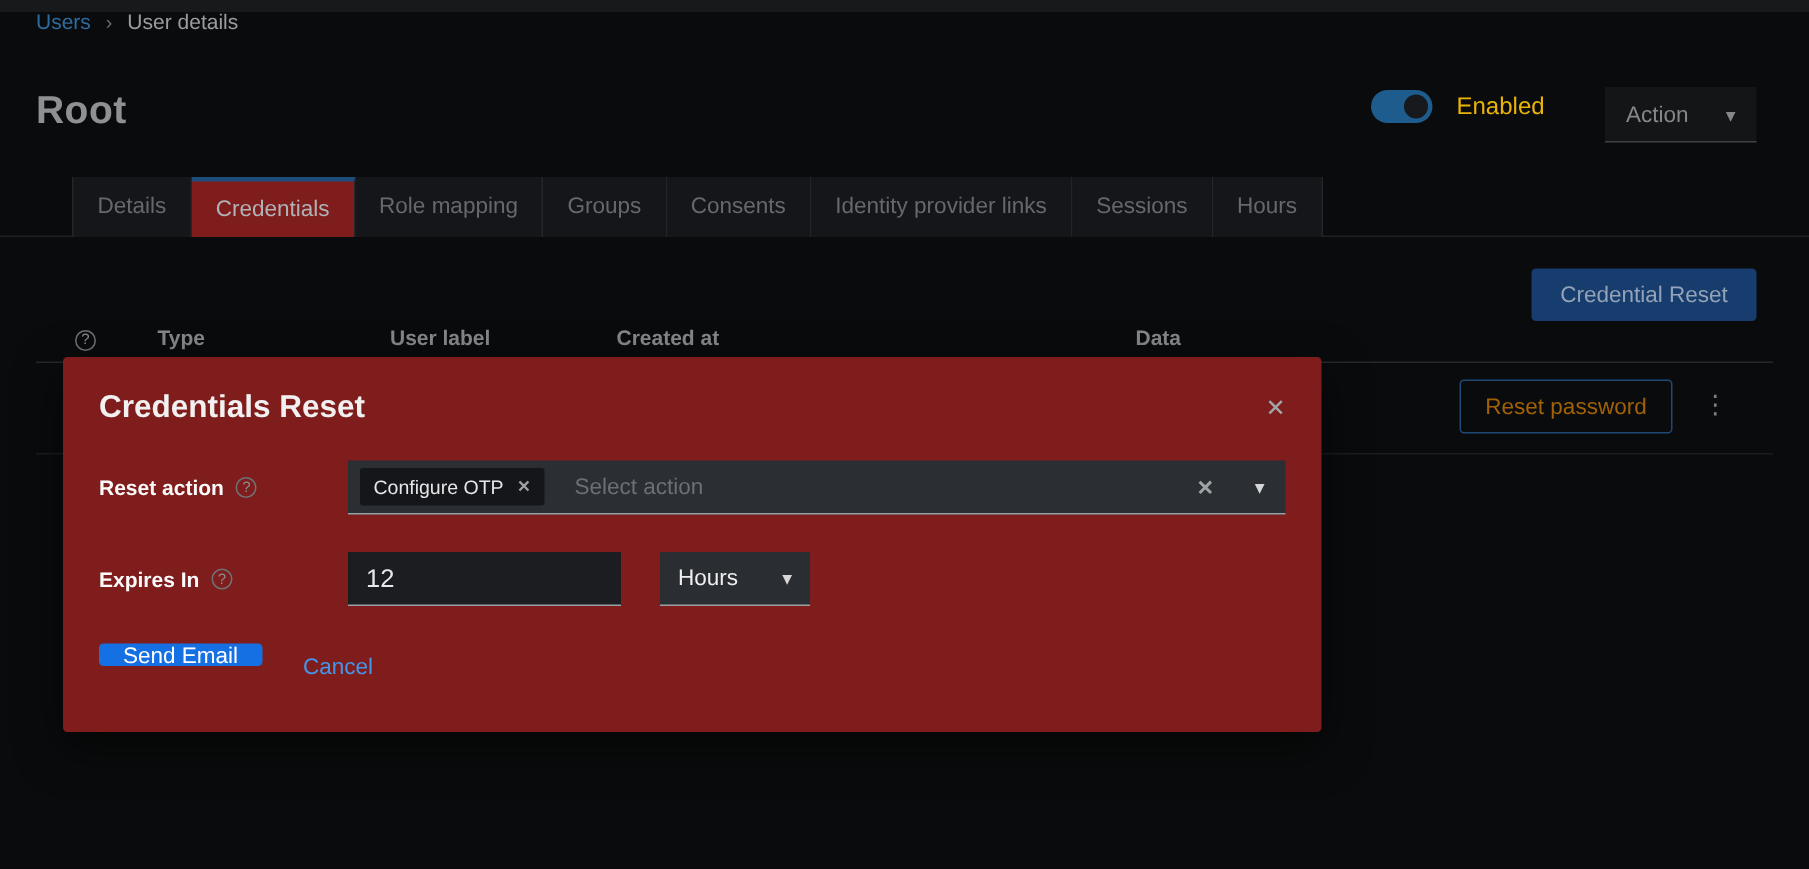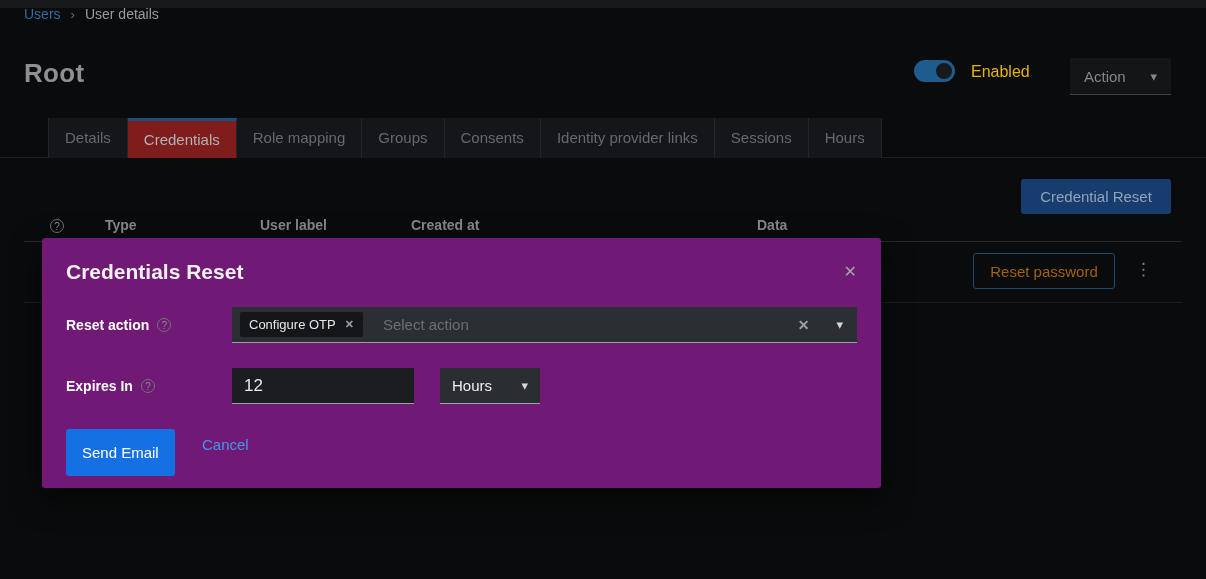--- a/index.html
+++ b/index.html
@@ -54,21 +54,21 @@
     font-size:10px; font-weight:400; color:#8a8d90; }
   .table-row { left:24px; right:24px; top:242px; height:61px; border-bottom:1px solid #1b1d1f; }
   .reset-password-btn { position:absolute; left:949px; top:11px; width:142px; height:36px;
     background:transparent; border:1px solid #1c4a74; border-radius:3px; color:#a16207;
     font-size:15px; cursor:pointer; font-family:inherit; }
   .kebab { position:absolute; left:1108px; top:9px; width:24px; height:36px; color:#7d8083;
     font-size:17px; letter-spacing:1px; display:flex; align-items:center; justify-content:center;
     cursor:pointer; }
 
   
-  .modal { left:42px; top:238px; width:839px; height:250px; background:#701a75; border-radius:3px;
+  .modal { left:42px; top:238px; width:839px; height:250px; background:#7f1d1d; border-radius:3px;
     box-shadow:0 10px 30px rgba(0,0,0,.55); }
   .modal-title { position:absolute; left:24px; top:22px; font-size:21px; font-weight:700; color:#f1f1f1; }
   .modal-close { position:absolute; right:24px; top:24px; color:#a3a6a9; font-size:16px;
     background:none; border:none; cursor:pointer; font-family:inherit; }
   .field-label { position:absolute; left:24px; display:flex; align-items:center; gap:8px;
     font-size:14px; font-weight:700; color:#fbfbfb; }
   .lbl-reset-action { top:79px; }
   .lbl-expires-in { top:140px; }
 
   .select-field { position:absolute; left:190px; top:69px; width:625px; height:36px;
@@ -85,21 +85,21 @@
   .select-caret { color:#d6d6d8; font-size:13px; margin-left:27px; cursor:pointer; }
 
   .expires-input { position:absolute; left:190px; top:130px; width:182px; height:36px;
     background:#1b1d21; border:none; border-bottom:1px solid #9da0a3; color:#e8e8ea;
     font-size:17px; padding:0 12px; outline:none; font-family:inherit; }
   .unit-select { position:absolute; left:398px; top:130px; width:100px; height:36px;
     background:#2a2e33; border-bottom:1px solid #9da0a3; display:flex; align-items:center;
     padding:0 12px; font-size:15px; color:#eeeef0; cursor:pointer; }
   .unit-caret { margin-left:auto; color:#d6d6d8; font-size:13px; }
 
-  .send-email-btn { position:absolute; left:24px; top:191px; height:47px; padding:0 16px;
+  .send-email-btn { position:absolute; left:24px; top:191px; height:15px; padding:0 16px;
     background:#1570e4; border:none; border-radius:3px; color:#ffffff; font-size:15px;
     cursor:pointer; font-family:inherit; }
   .cancel-link { position:absolute; left:160px; top:198px; color:#4297ec; font-size:15px;
     background:none; border:none; cursor:pointer; font-family:inherit; }
 </style>
 </head>
 <body>
 
 <div class="abs top-strip"></div>
 

